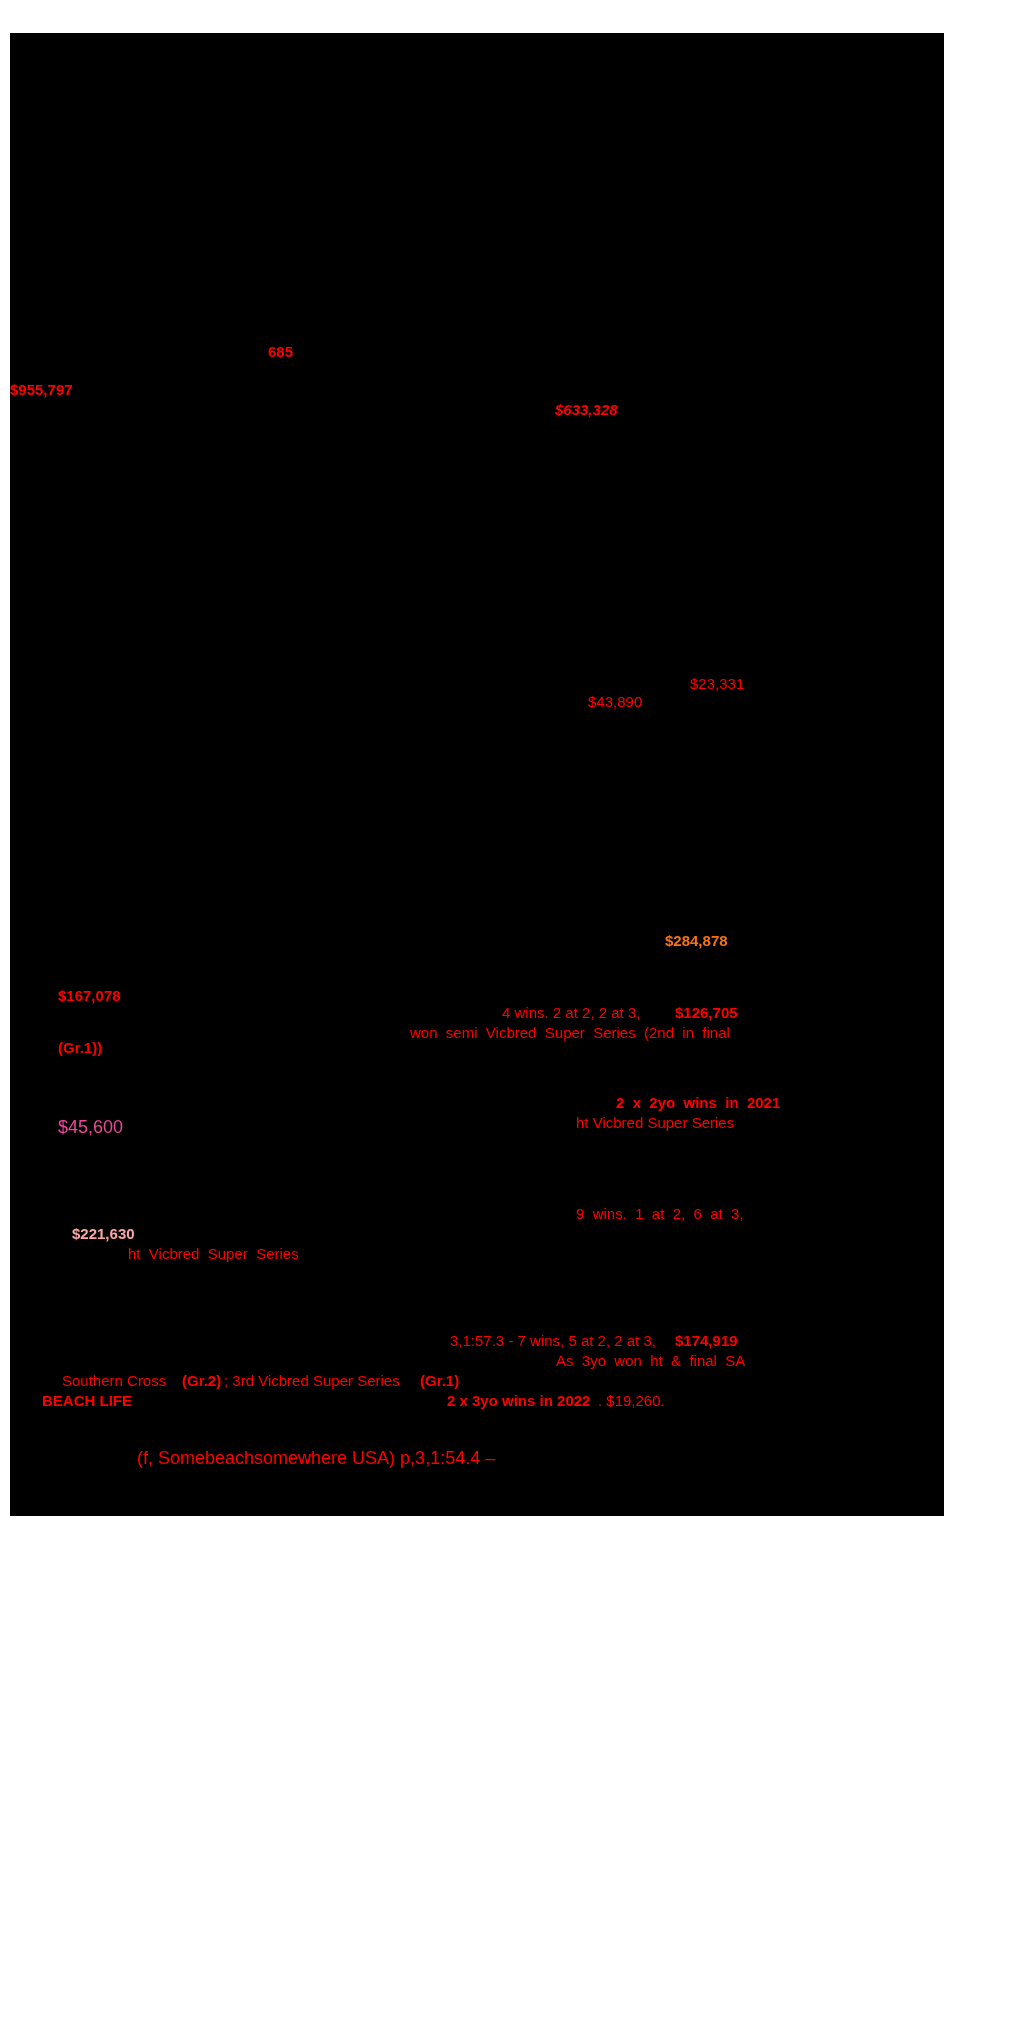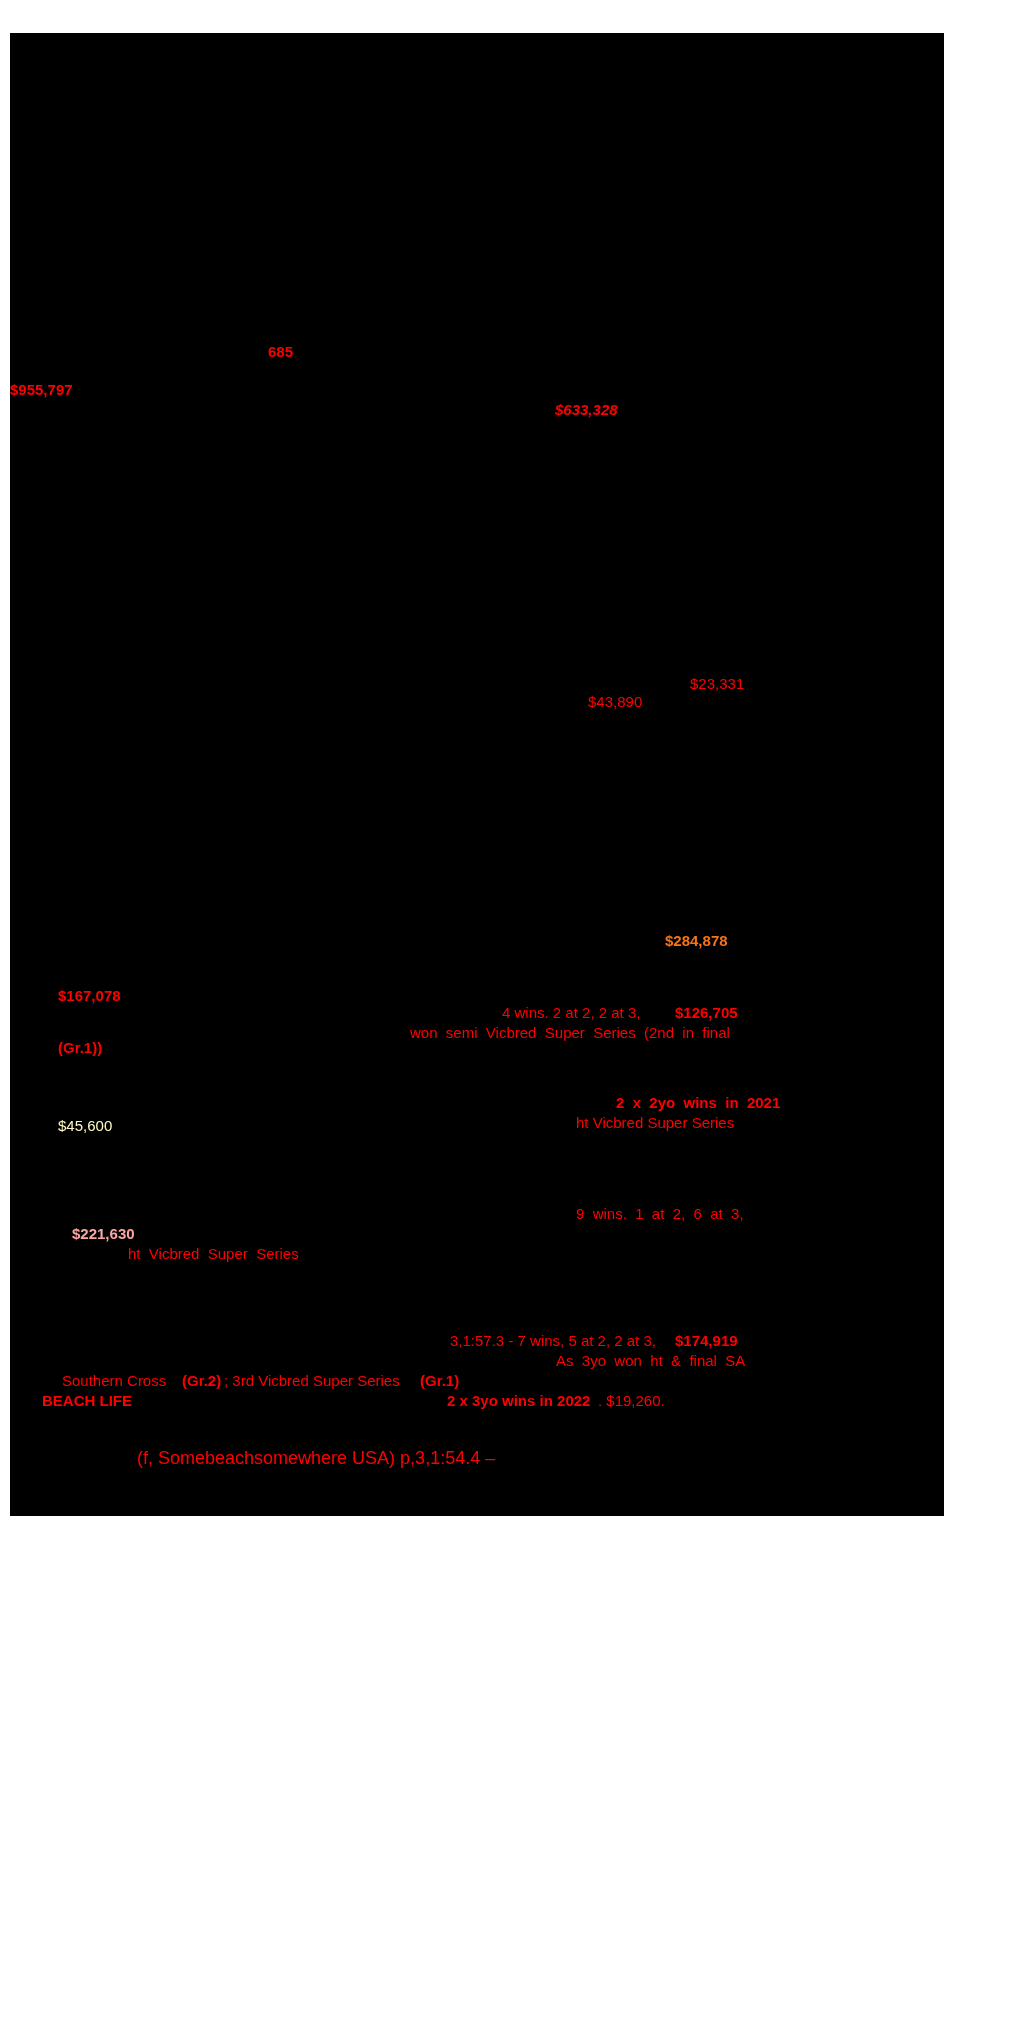--- a/index.html
+++ b/index.html
@@ -41,21 +41,21 @@
 <div id="page">
   <div id="sheet">
       <div class="frag b" style="left: 258px; top: 311px; font-size: 15px; color: rgb(255, 0, 0);">685</div>
       <div class="frag b" style="left: 0px; top: 349px; font-size: 15px; color: rgb(255, 0, 0);">$955,797</div>
       <div class="frag b" style="left: 545px; top: 369px; font-size: 15px; color: rgb(255, 0, 0); font-style: italic;">$633,328</div>
       <div class="frag n" style="left: 680px; top: 643px; font-size: 15px; color: rgb(255, 0, 0);">$23,331</div>
       <div class="frag n" style="left: 578px; top: 661px; font-size: 15px; color: rgb(255, 0, 0);">$43,890</div>
       <div class="frag b" style="left: 655px; top: 900px; font-size: 15px; color: #f97316;">$284,878</div>
       <div class="frag b" style="left: 48px; top: 955px; font-size: 15px; color: rgb(255, 0, 0);">$167,078</div>
       <div class="frag b" style="left: 48px; top: 1007px; font-size: 15px; color: rgb(255, 0, 0);">(Gr.1))</div>
-      <div class="frag n" style="left: 48px; top: 1085px; font-size: 15px; color: #fef9c3;">$45,600</div>
+      <div class="frag n" style="left: 48px; top: 1085px; font-size: 18px; color: #ec4899;">$45,600</div>
       <div class="frag b" style="left: 62px; top: 1193px; font-size: 15px; color: #fca5a5; text-align: right;">$221,630</div>
       <div class="frag n" style="left: 118px; top: 1213px; font-size: 15px; color: rgb(255, 0, 0);">ht  Vicbred  Super  Series</div>
       <div class="frag n" style="left: 566px; top: 1173px; font-size: 15px; color: rgb(255, 0, 0);">9  wins.  1  at  2,  6  at  3,</div>
       <div class="frag b" style="left: 566px; top: 1062px; font-size: 15px; color: rgb(255, 0, 0); margin-left: 40px;">2  x  2yo  wins  in  2021</div>
       <div class="frag n" style="left: 566px; top: 1082px; font-size: 15px; color: rgb(255, 0, 0);">ht Vicbred Super Series</div>
       <div class="frag n" style="left: 492px; top: 972px; font-size: 15px; color: rgb(255, 0, 0);">4 wins. 2 at 2, 2 at 3, </div>
       <div class="frag b" style="left: 665px; top: 972px; font-size: 15px; color: rgb(255, 0, 0);">$126,705</div>
       <div class="frag n" style="left: 400px; top: 992px; font-size: 15px; color: rgb(255, 0, 0);">won  semi  Vicbred  Super  Series  (2nd  in  final</div>
       <div class="frag n" style="left: 440px; top: 1300px; font-size: 15px; color: rgb(255, 0, 0);">3,1:57.3 - 7 wins, 5 at 2, 2 at 3, </div>
       <div class="frag b" style="left: 665px; top: 1300px; font-size: 15px; color: rgb(255, 0, 0);">$174,919</div>

